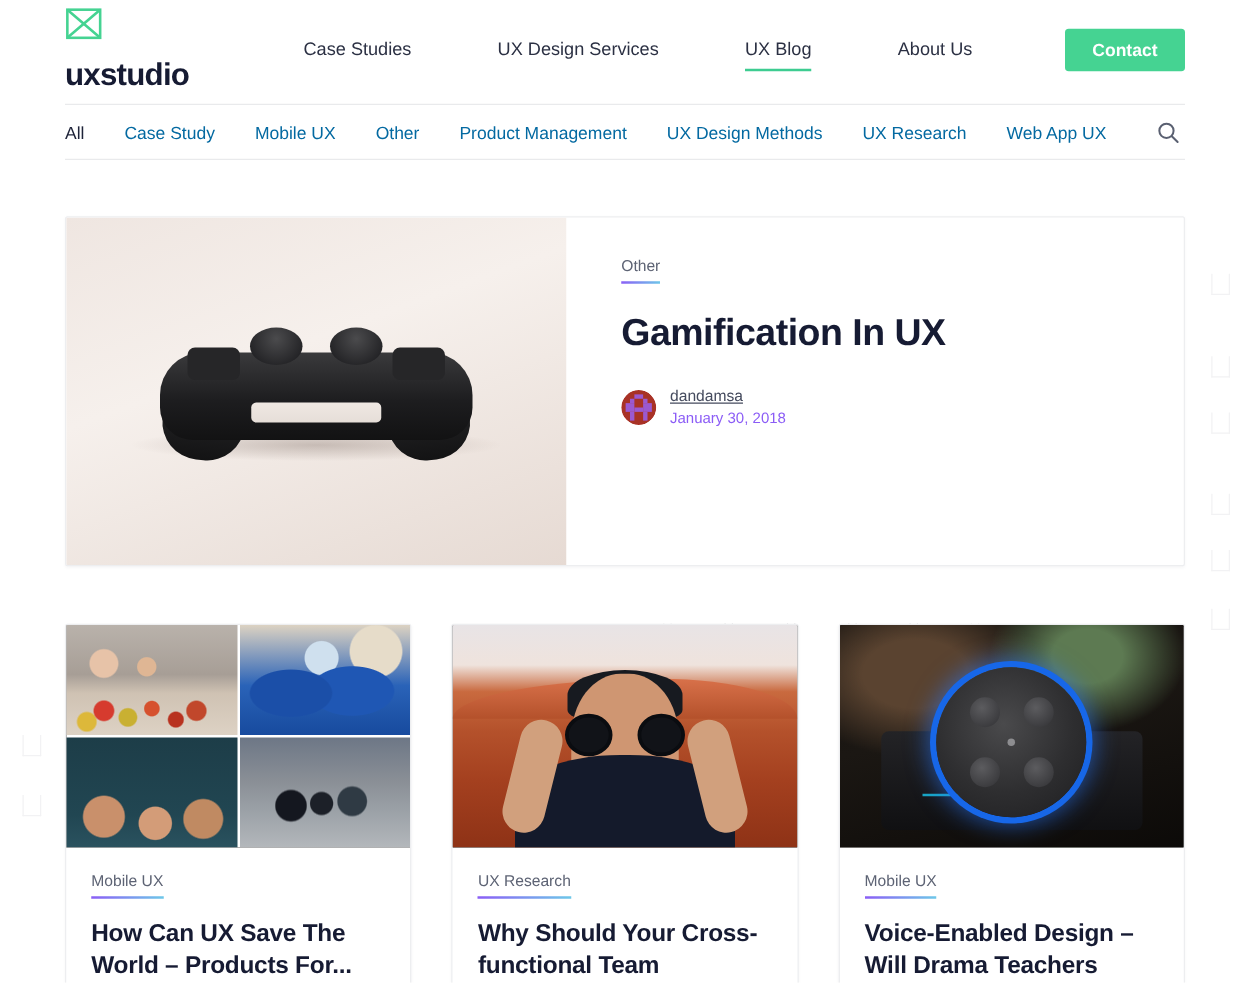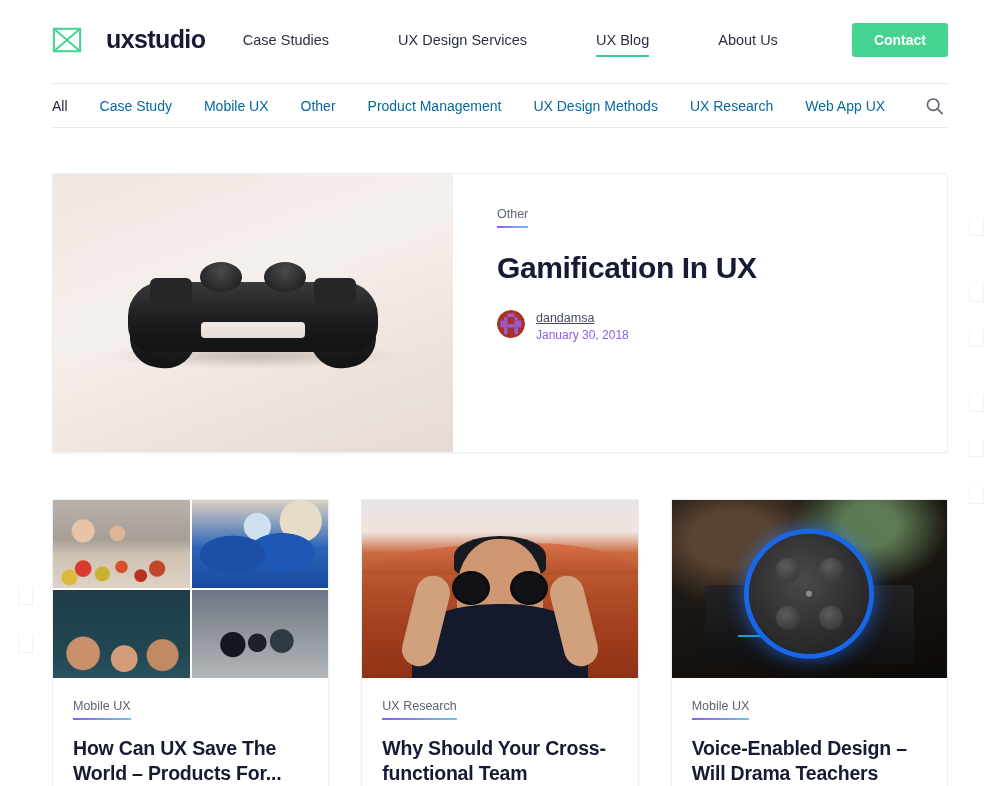--- a/index.html
+++ b/index.html
@@ -48,22 +48,23 @@
     display: flex;
     align-items: center;
     padding: 0 52px;
     background: #fff;
     position: relative;
     z-index: 3;
   }
   .brand {
     display: flex;
     align-items: flex-start;
-    gap: 24px;
+    gap: 12px;
     text-decoration: none;
+    flex-direction: column;
   }
   .brand-mark {
     width: 30px;
     height: 30px;
     display: block;
   }
   .brand-name {
     font-size: 25px;
     font-weight: bold;
     letter-spacing: -0.6px;
@@ -194,20 +195,21 @@
   }
   .featured-excerpt {
     margin-top: 17px;
     font-size: 14.5px;
     line-height: 1.6;
     color: #454b5e;
     max-width: 400px;
   }
   .byline {
     display: flex;
+    align-items: center;
     gap: 11px;
     margin-top: 24px;
   }
   .avatar {
     width: 28px;
     height: 28px;
     border-radius: 50%;
     flex: none;
     display: block;
   }

